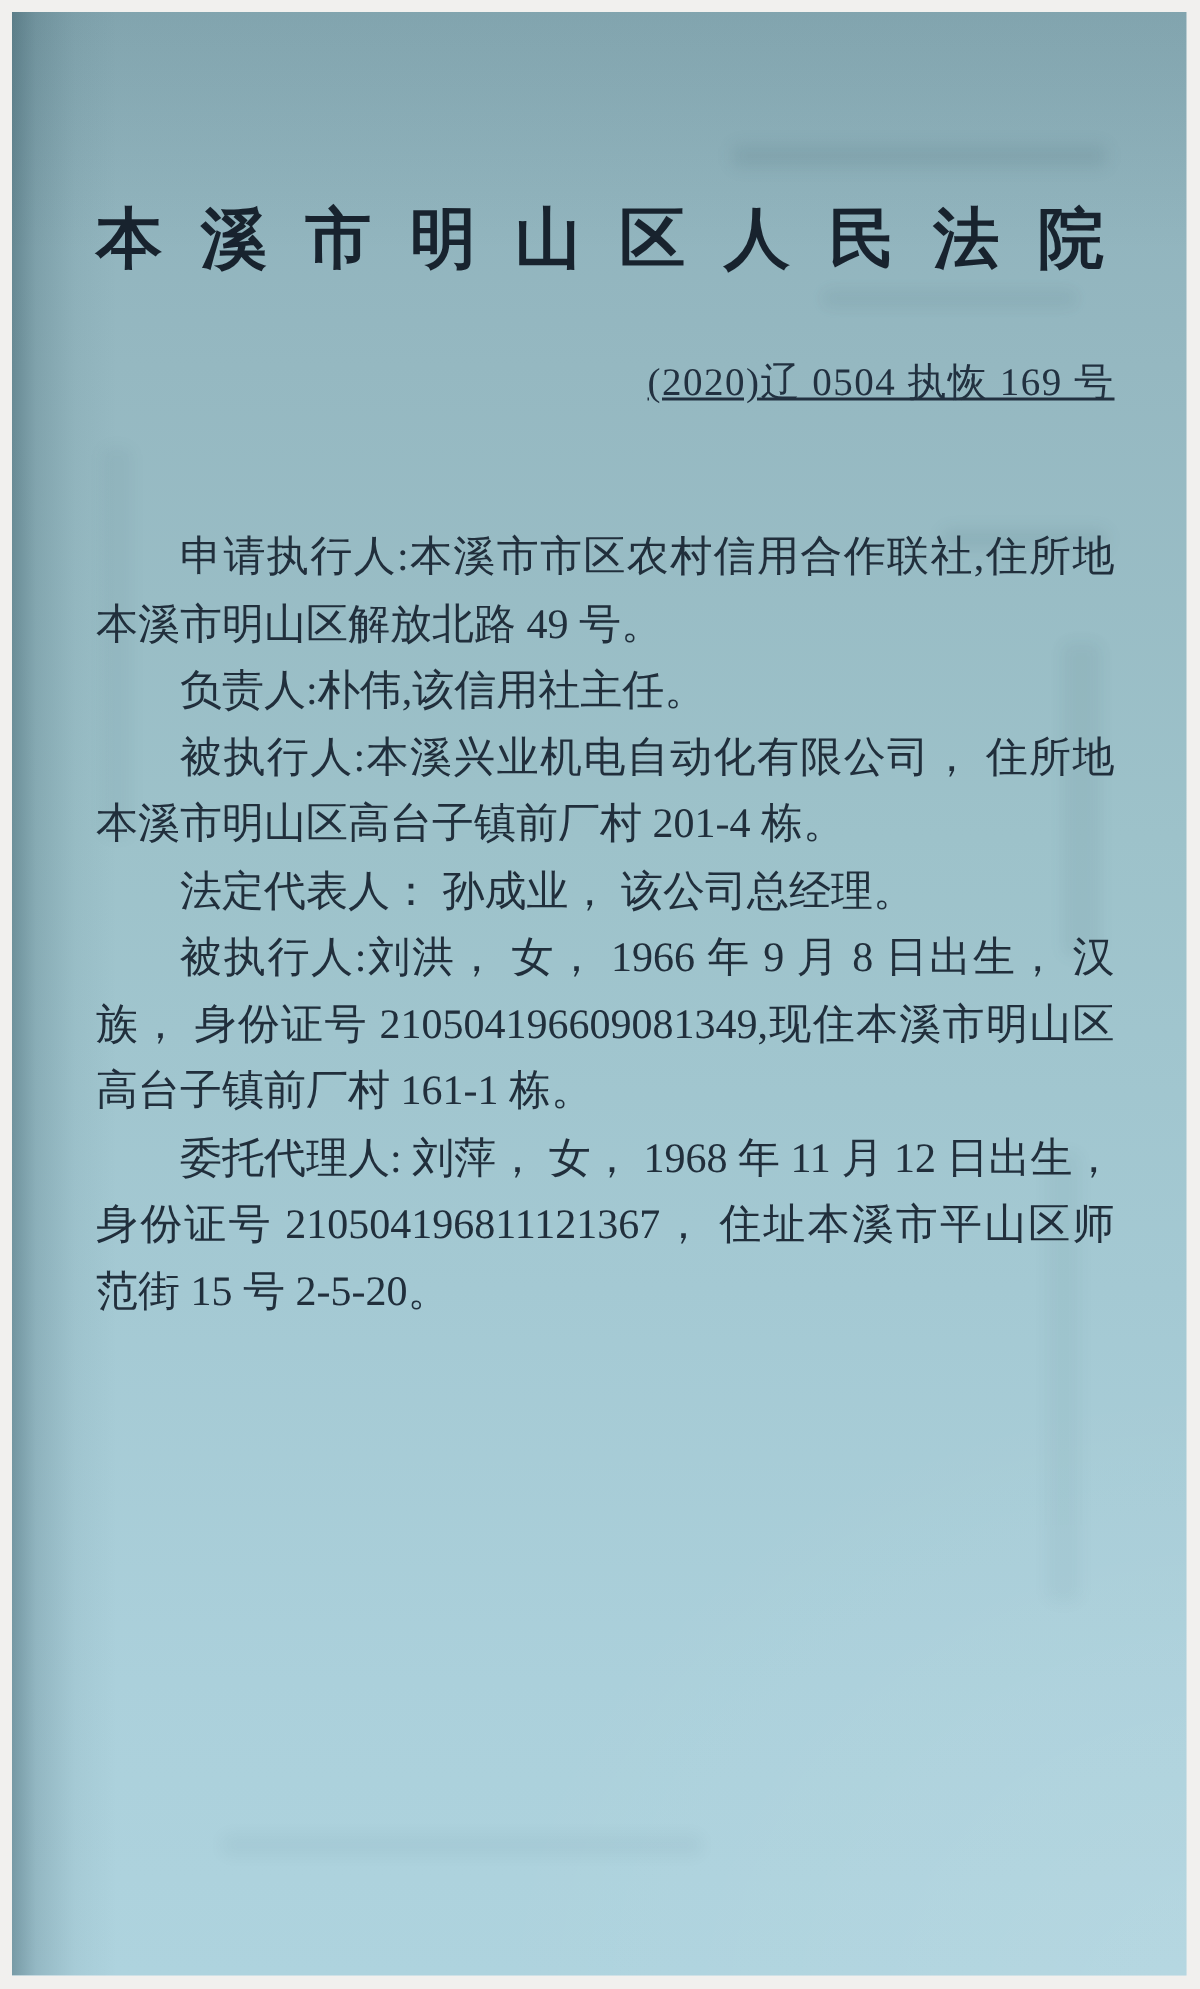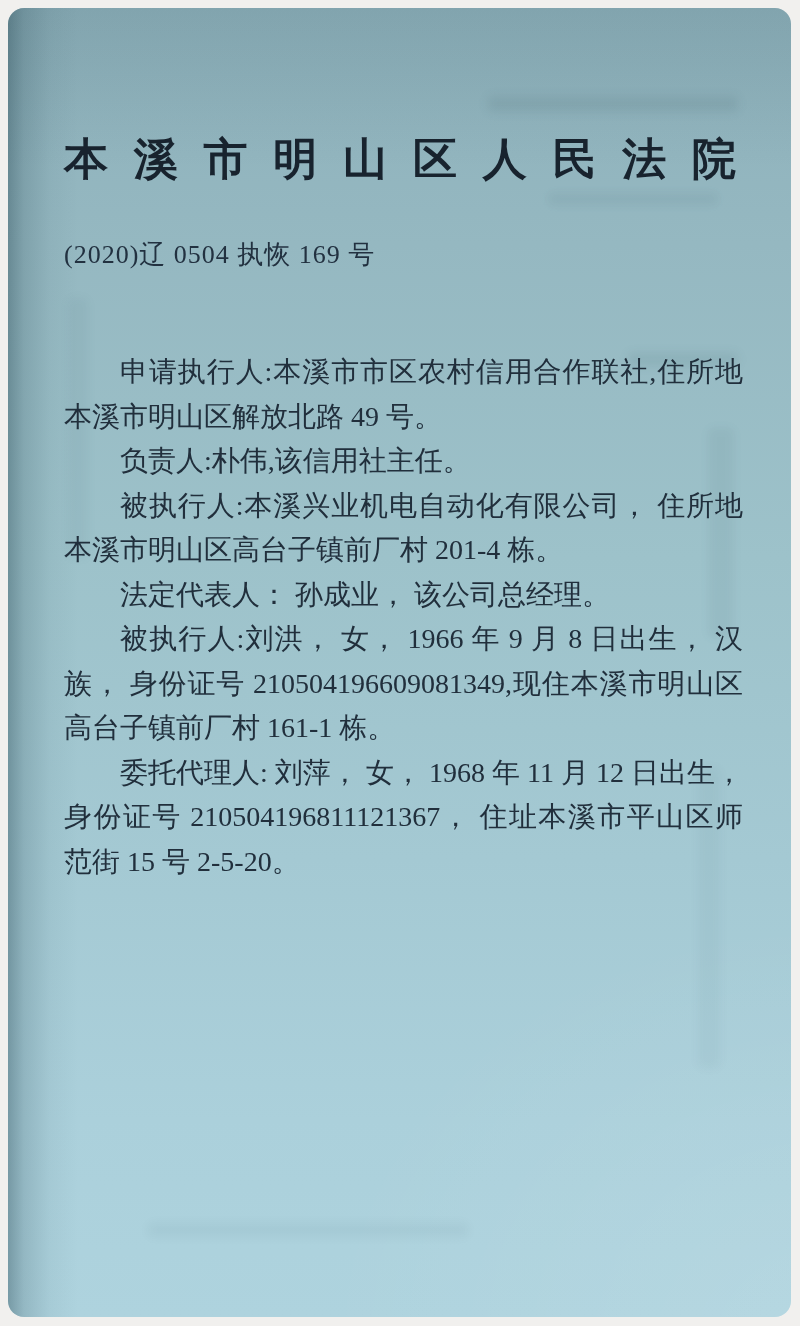--- a/index.html
+++ b/index.html
@@ -19,21 +19,20 @@
     position: absolute;
     left: 8px; top: 8px; right: 9px; bottom: 9px;
     background: linear-gradient(180deg,
       #8db0ba 0%,
       #95b8c1 18%,
       #9dc2ca 42%,
       #a4c9d3 65%,
       #abd0db 85%,
       #aed3de 100%);
     overflow: hidden;
-    border-radius: 16px;
   }
   
   .paper::before {
     content: "";
     position: absolute; inset: 0;
     background:
       linear-gradient(90deg, rgba(30,62,74,0.38) 0px, rgba(30,62,74,0.18) 16px, rgba(30,62,74,0.05) 42px, rgba(30,62,74,0) 70px),
       linear-gradient(180deg, rgba(30,60,70,0.10) 0px, rgba(30,60,70,0) 160px),
       radial-gradient(120% 60% at 105% 102%, rgba(255,255,255,0.10), rgba(255,255,255,0) 55%);
     pointer-events: none;
@@ -83,22 +82,24 @@
     color: #18232e;
     text-align: center;
     letter-spacing: 21px;
     text-indent: 21px; 
     white-space: nowrap;
   }
   .case-number {
     margin-top: 56px;
     font-size: 26px;
     line-height: 30px;
+    text-align: right;
     color: #223140;
     letter-spacing: 1px;
+    text-decoration: underline;
   }
 
   
   .body-text {
     margin-top: 80px;
     font-size: 28px;
     line-height: 44.5px;
     text-align: justify;
     text-justify: inter-ideograph;
     color: #212f3c;

